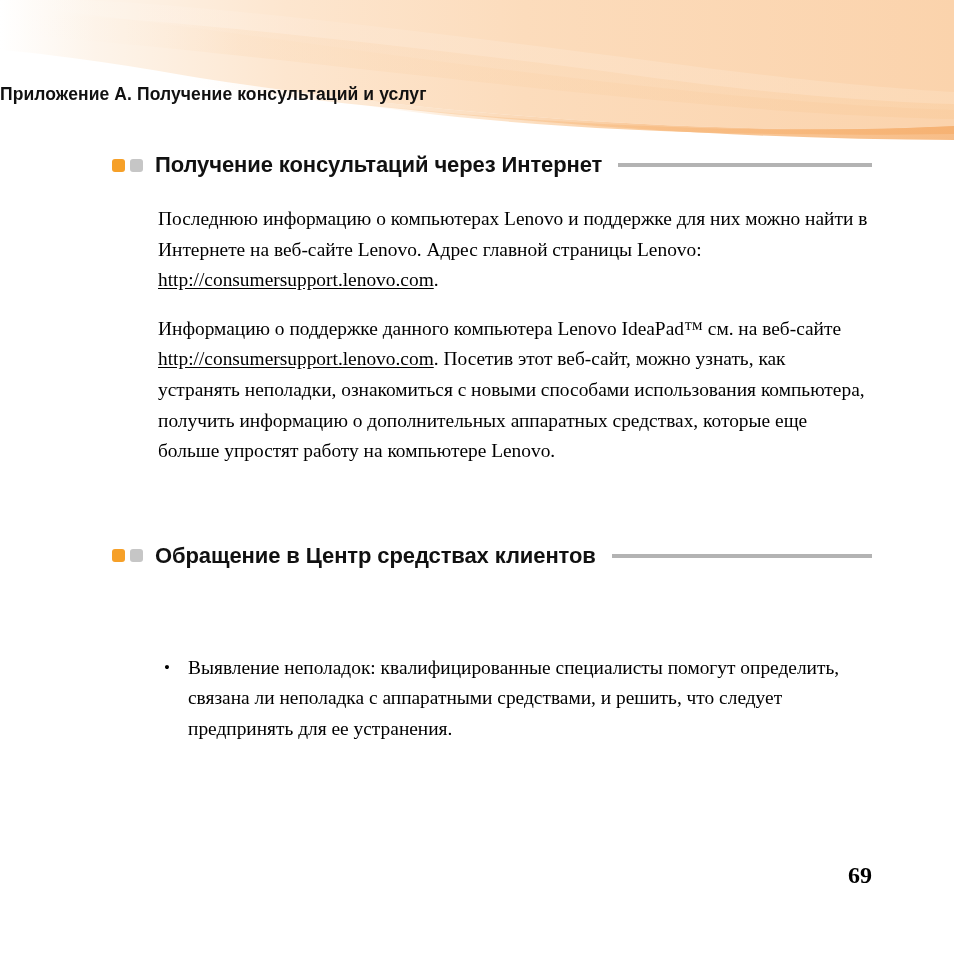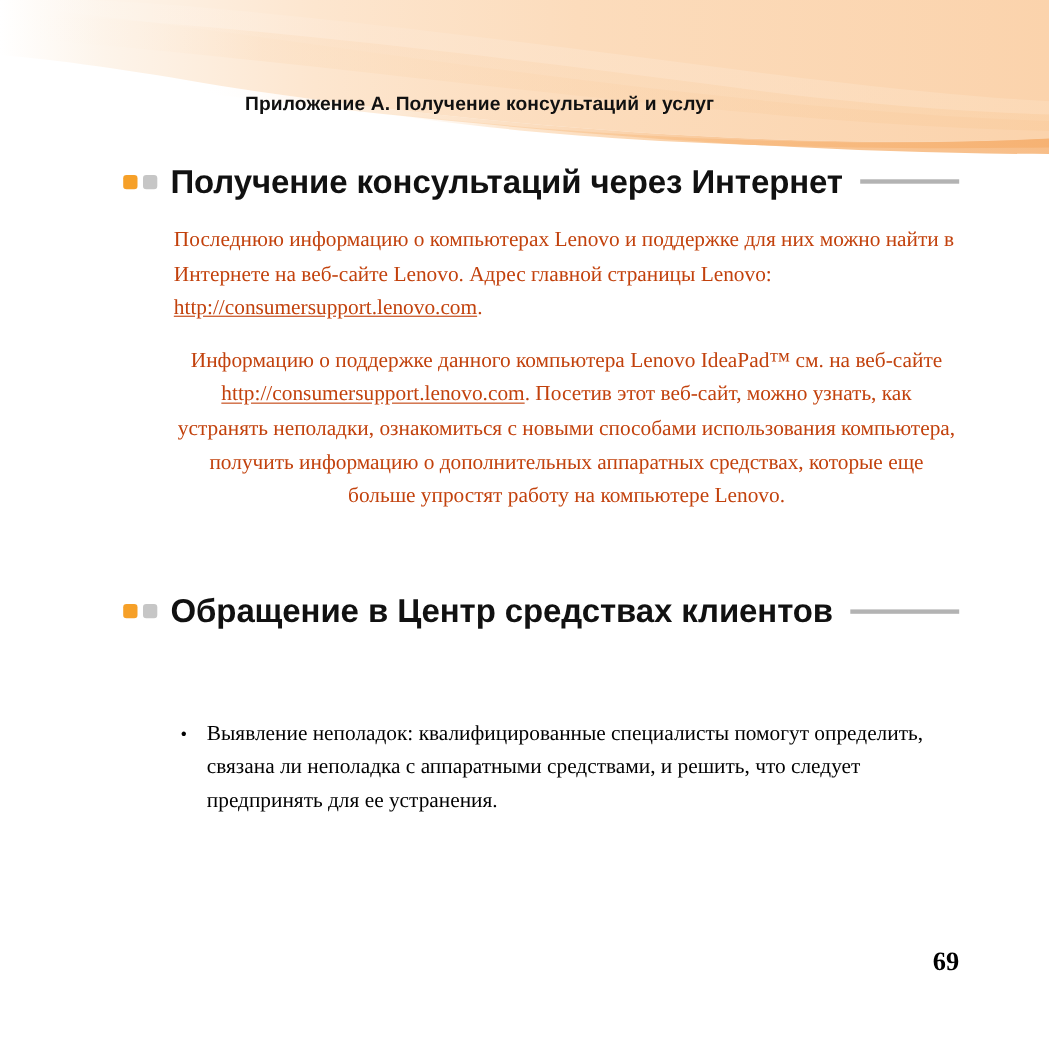--- a/index.html
+++ b/index.html
@@ -40,21 +40,21 @@
     width: 954px;
     height: 140px;
   }
 
   
   .running-header {
     position: absolute;
     left: 0;
     top: 84px;
     width: 872px;
-    text-align: center;
+    text-align: left;
     font-family: "Liberation Sans", "DejaVu Sans", sans-serif;
     font-weight: bold;
     font-size: 17.5px;
     letter-spacing: 0.1px;
     color: #111111;
     white-space: nowrap;
   }
 
   
   .content {
@@ -87,21 +87,21 @@
     height: 13px;
     border-radius: 3px;
     display: block;
   }
   .sq-orange { background: #f6a028; }
   .sq-gray   { background: #c6c6c6; }
 
   .section-heading-text {
     font-family: "Liberation Sans", "DejaVu Sans", sans-serif;
     font-weight: bold;
-    font-size: 30px;
+    font-size: 22px;
     line-height: 1.1;
     color: #111111;
     white-space: nowrap;
     letter-spacing: -0.1px;
   }
   .heading-rule {
     height: 4px;
     background: #b3b3b3;
     margin-left: 16px;
     margin-right: 82px;
@@ -112,24 +112,24 @@
 
   
   .body-block {
     margin: 0 82px 0 158px;
   }
   p.para {
     margin: 0 0 0 0;
     font-family: "Liberation Serif", "DejaVu Serif", serif;
     font-size: 19.4px;
     line-height: 30.6px;
-    color: #c2410c;
+    color: #000000;
     text-align: left;
   }
-  p.para + p.para { margin-top: 18px; text-align: center; }
+  p.para + p.para { margin-top: 18px; }
 
   .u-link {
     text-decoration: underline;
     text-underline-offset: 2px;
   }
 
   
   ul.bullets {
     list-style: none;
     margin: 0;

